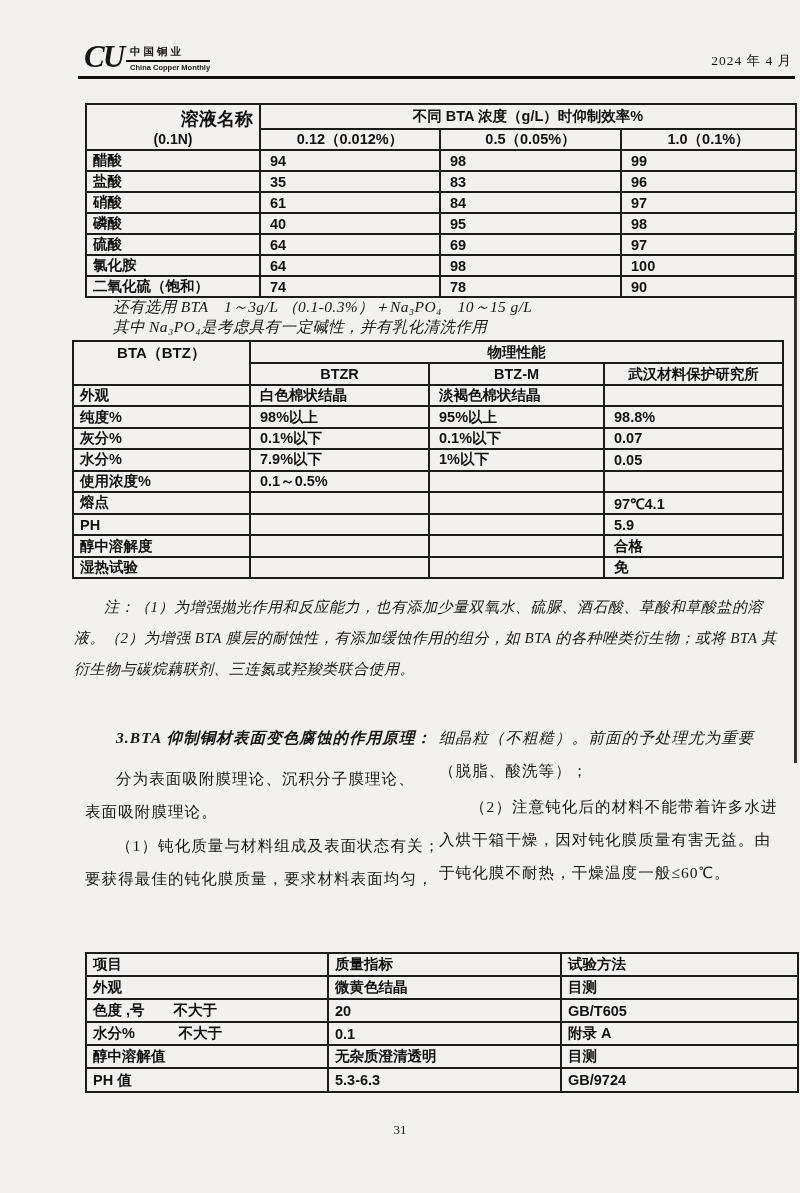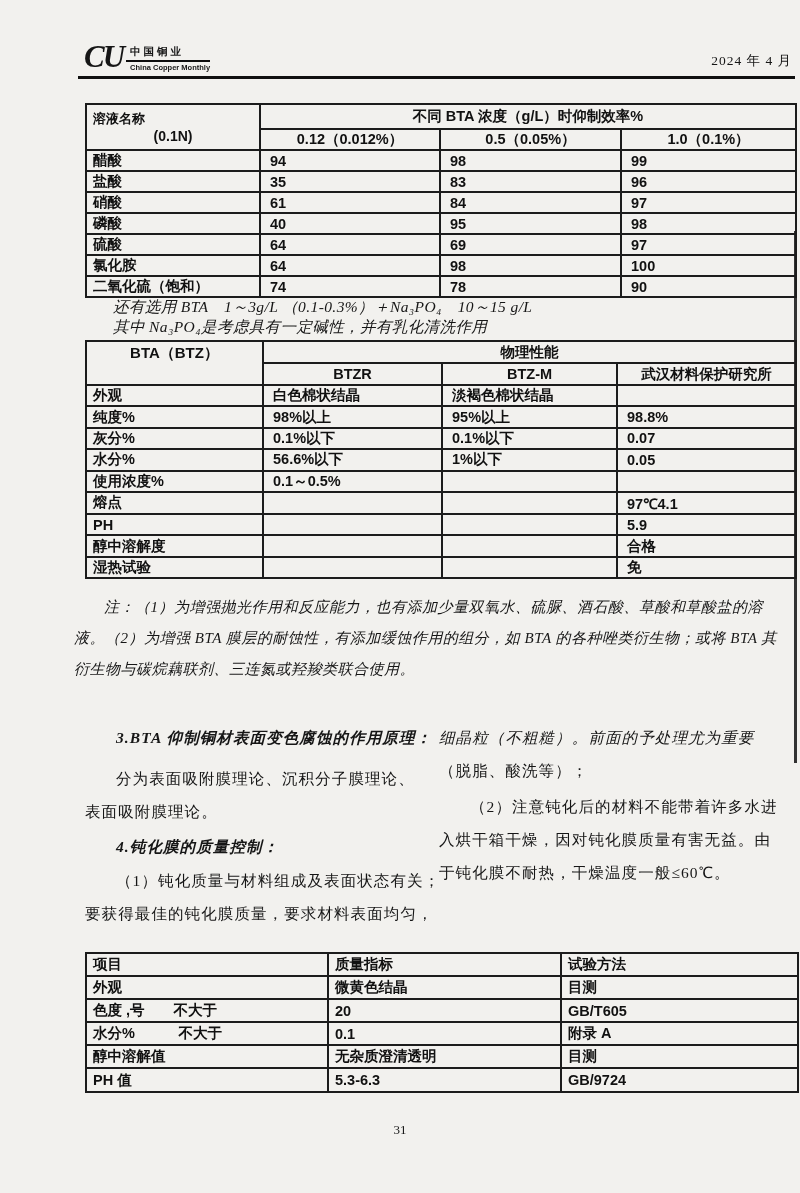--- a/index.html
+++ b/index.html
@@ -42,24 +42,24 @@
     padding:0 6px; overflow:hidden; white-space:nowrap; vertical-align:middle;
   }
   td.center { text-align:center; }
   td.val { padding-left:9px; }
 
   .t1 { position:absolute; left:85px; top:103px; width:710px; }
   .t1 tr.hdr1 td { height:25px; }
   .t1 tr.hdr2 td { height:21px; }
   .t1 tr.data td { height:20.5px; }
   .t1 td.corner { vertical-align:middle; }
-  .corner-l1 { text-align:left; font-size:13px; }
+  .corner-l1 { text-align:right; font-size:18px; }
   .corner-l2 { text-align:center; font-size:14px; }
 
-  .t2 { position:absolute; left:85px; top:340px; width:710px; }
+  .t2 { position:absolute; left:72px; top:340px; width:710px; }
   .t2 tr.hdr1 td { height:22px; }
   .t2 tr.hdr2 td { height:22px; }
   .t2 tr.data td { height:21.4px; }
   .t2 td.corner { vertical-align:top; text-align:center; padding-top:2px; font-size:15px; }
 
   .t3 { position:absolute; left:85px; top:952px; width:712px; }
   .t3 td { height:23.1px; }
 
   
   .between { position:absolute; left:85px; top:297px; width:712px; font-size:15.5px; font-style:italic; }
@@ -202,21 +202,21 @@
       <td class="val">98.8%</td>
     </tr>
     <tr class="data">
       <td>灰分%</td>
       <td class="val">0.1%以下</td>
       <td class="val">0.1%以下</td>
       <td class="val">0.07</td>
     </tr>
     <tr class="data">
       <td>水分%</td>
-      <td class="val">56.6%以下</td>
+      <td class="val">7.9%以下</td>
       <td class="val">1%以下</td>
       <td class="val">0.05</td>
     </tr>
     <tr class="data">
       <td>使用浓度%</td>
       <td class="val">0.1～0.5%</td>
       <td class="val"></td>
       <td class="val"></td>
     </tr>
     <tr class="data">
@@ -250,21 +250,20 @@
     <div class="first">注：（1）为增强抛光作用和反应能力，也有添加少量双氧水、硫脲、酒石酸、草酸和草酸盐的溶</div>
     <div>液。（2）为增强 BTA 膜层的耐蚀性，有添加缓蚀作用的组分，如 BTA 的各种唑类衍生物；或将 BTA 其</div>
     <div>衍生物与碳烷藕联剂、三连氮或羟羧类联合使用。</div>
   </div>
 
   <div class="columns">
     <div class="col col-left">
       <div class="heading indent mt-md">3.BTA 仰制铜材表面变色腐蚀的作用原理：</div>
       <div class="indent" style="margin-top:8px">分为表面吸附膜理论、沉积分子膜理论、</div>
       <div>表面吸附膜理论。</div>
-      <div class="heading indent mt-sm">4.钝化膜的质量控制：</div>
       <div class="indent" style="margin-top:1px">（1）钝化质量与材料组成及表面状态有关；</div>
       <div>要获得最佳的钝化膜质量，要求材料表面均匀，</div>
     </div>
     <div class="col col-right">
       <div class="mt-md">细晶粒（不粗糙）。前面的予处理尤为重要</div>
       <div>（脱脂、酸洗等）；</div>
       <div class="indent" style="margin-top:3px">（2）注意钝化后的材料不能带着许多水进</div>
       <div>入烘干箱干燥，因对钝化膜质量有害无益。由</div>
       <div>于钝化膜不耐热，干燥温度一般≤60℃。</div>
     </div>

